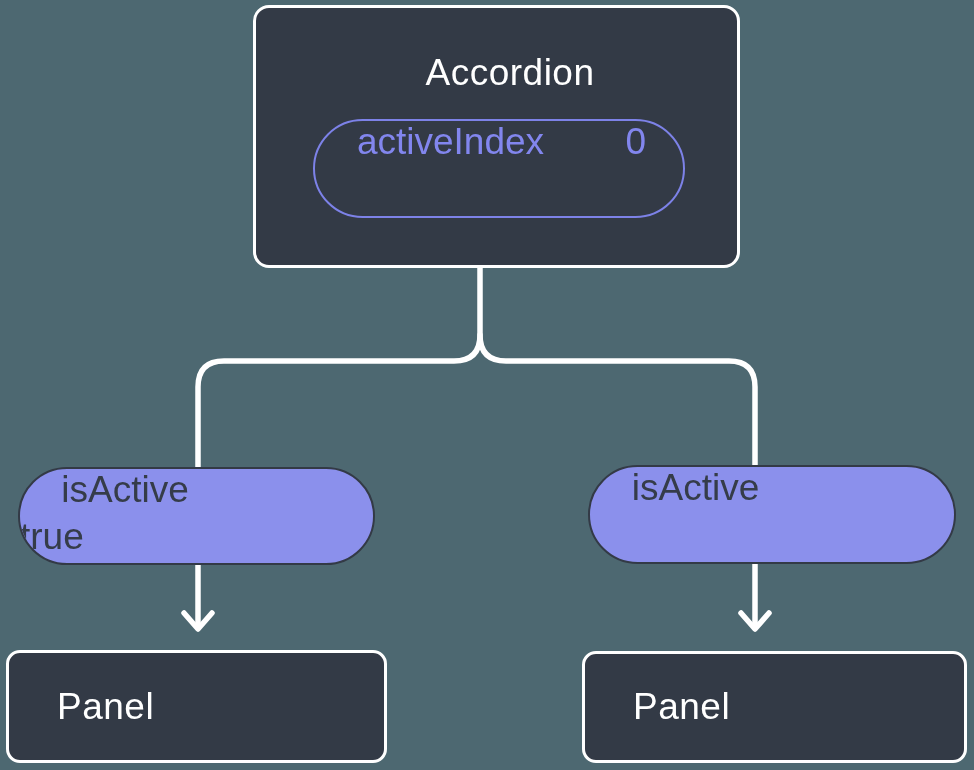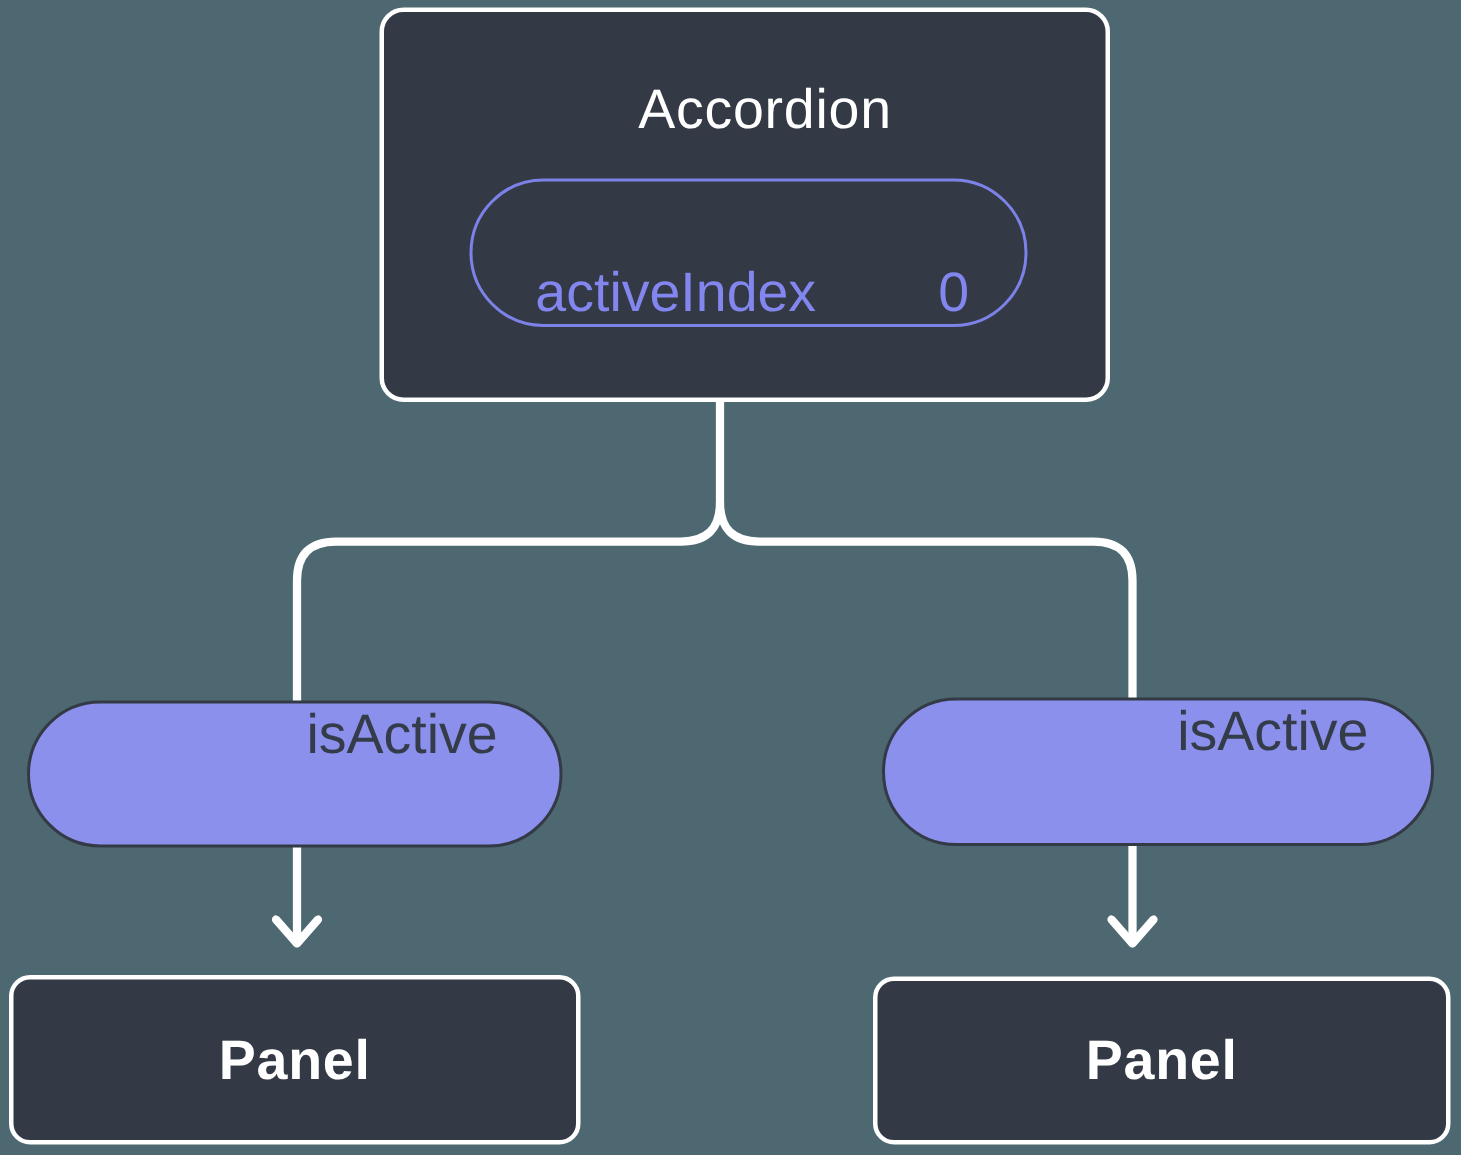--- a/index.html
+++ b/index.html
@@ -24,21 +24,21 @@
   .accordion-title {
     position:absolute; top:44px; left:0; right:0;
     text-align:center;
     font-size:37px; font-weight:500; letter-spacing:0.5px;
     color:#ffffff;
     margin-left:27px;
   }
   
   .prop-pill {
     position:absolute;
-    display:flex; align-items:flex-end;
+    display:flex; align-items:flex-start;
     box-sizing:border-box;
     border-radius:60px;
     overflow:hidden;
   }
   .prop-pill .cell {
     display:flex; align-items:center; justify-content:center;
     font-size:37px;
     white-space:nowrap;
   }
   .prop-pill .value-cell { flex:1; }
@@ -57,23 +57,24 @@
     z-index:2;
     flex-direction:column;
   }
   .filled-pill .pill-divider { width:2.5px; background:var(--node-fill,#333a46); }
   .pill-left  { left:18px;  top:467px; width:357px; height:98px; }
   .pill-left  .name-cell { width:210px; }
   .pill-right { left:588px; top:465px; width:368px; height:99px; }
   .pill-right .name-cell { width:211px; }
   
   .panel-node {
-    display:flex; align-items:center; justify-content:center;
-    font-size:37px; font-weight:700; letter-spacing:0.5px;
+    display:flex; align-items:center; 
+    font-size:37px; font-weight:400; letter-spacing:0.5px;
     border-radius:14px;
+    padding-left:48px;
   }
   .panel-left  { left:6px;   top:650px; width:381px; height:113px; }
   .panel-right { left:582px; top:651px; width:385px; height:112px; }
   
   .connectors {
     position:absolute; left:0; top:0;
     z-index:1;
     pointer-events:none;
   }
   .connectors path {
@@ -103,20 +104,21 @@
     <div class="prop-pill outline-pill">
       <div class="cell name-cell">activeIndex</div>
       <div class="pill-divider"></div>
       <div class="cell value-cell">0</div>
     </div>
   </div>
 
   <div class="prop-pill filled-pill pill-left">
     <div class="cell name-cell">isActive</div>
     <div class="pill-divider"></div>
+    <div class="cell value-cell">true</div>
   </div>
 
   <div class="prop-pill filled-pill pill-right">
     <div class="cell name-cell">isActive</div>
     <div class="pill-divider"></div>
   </div>
 
   <div class="node panel-node panel-left">
     <span>Panel</span>
   </div>

